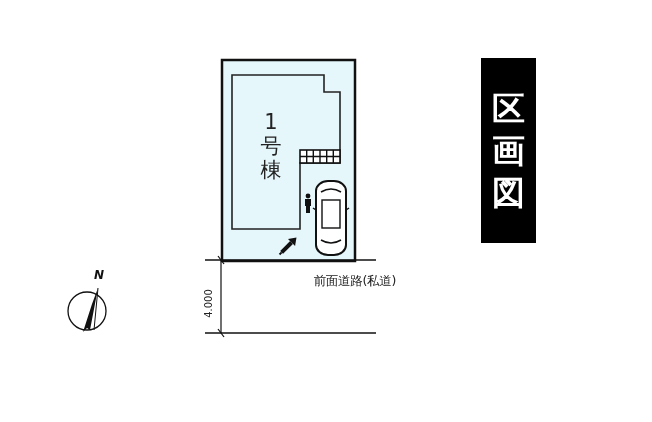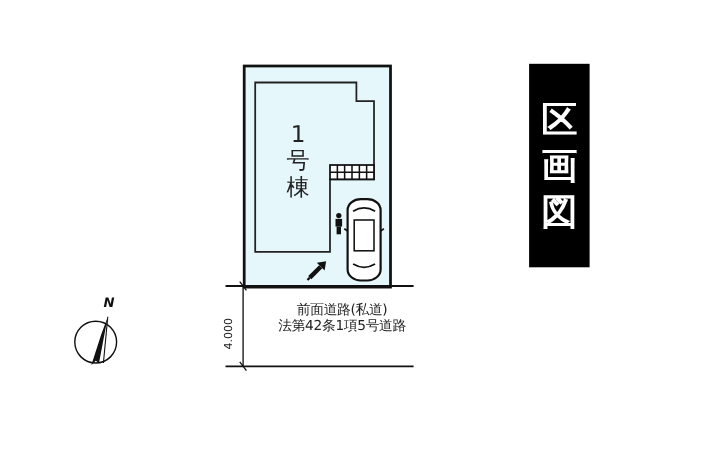--- a/index.html
+++ b/index.html
@@ -5,21 +5,21 @@
   html, body { margin: 0; padding: 0; background: #ffffff; }
   body { width: 652px; height: 422px; position: relative; overflow: hidden;
          font-family: "DejaVu Sans", sans-serif; color: #1a1a1a; }
   .abs { position: absolute; }
   svg.plan { position: absolute; left: 0; top: 0; }
   .banner { left: 481px; top: 58px; width: 55px; height: 185px; background: #000;
             display: flex; flex-direction: column; align-items: center; justify-content: center; }
   .banner span { color: #fff; font-size: 33px; line-height: 42px; font-weight: bold; }
   .bldg-label { left: 256px; top: 110px; width: 30px; display: flex; flex-direction: column; align-items: center; }
   .bldg-label span { font-size: 21px; line-height: 24px; color: #222; }
-  .road-text { left: 226px; top: 274px; width: 170px; text-align: center; font-size: 12.5px; line-height: 14.5px; color: #222; letter-spacing: -0.3px; }
+  .road-text { left: 226px; top: 274px; width: 170px; text-align: right; font-size: 12.5px; line-height: 14.5px; color: #222; letter-spacing: -0.3px; }
   .dim-text { left: 195px; top: 288px; width: 26px; height: 30px; display: flex; align-items: center; justify-content: center; }
   .dim-text span { display: inline-block; transform: rotate(-90deg); font-size: 10px; color: #222; white-space: nowrap; }
   .north-label { left: 94px; top: 268px; font-size: 12px; font-style: italic; font-weight: bold; color: #111; }
 </style>
 </head>
 <body>
 
 <svg class="plan" width="652" height="422" viewBox="0 0 652 422">
 
   <rect x="222" y="60" width="133" height="201" fill="#e6f7fb" stroke="#111" stroke-width="2.5"></rect>
@@ -78,20 +78,19 @@
 </div>
 
 <div class="abs bldg-label">
   <span>1</span>
   <span>号</span>
   <span>棟</span>
 </div>
 
 <div class="abs road-text">
   <div>前面道路(私道)</div>
-  <div>法第42条1項5号道路</div>
 </div>
 
 <div class="abs dim-text">
   <span>4.000</span>
 </div>
 
 <div class="abs north-label">N</div>
 
 </body></html>

